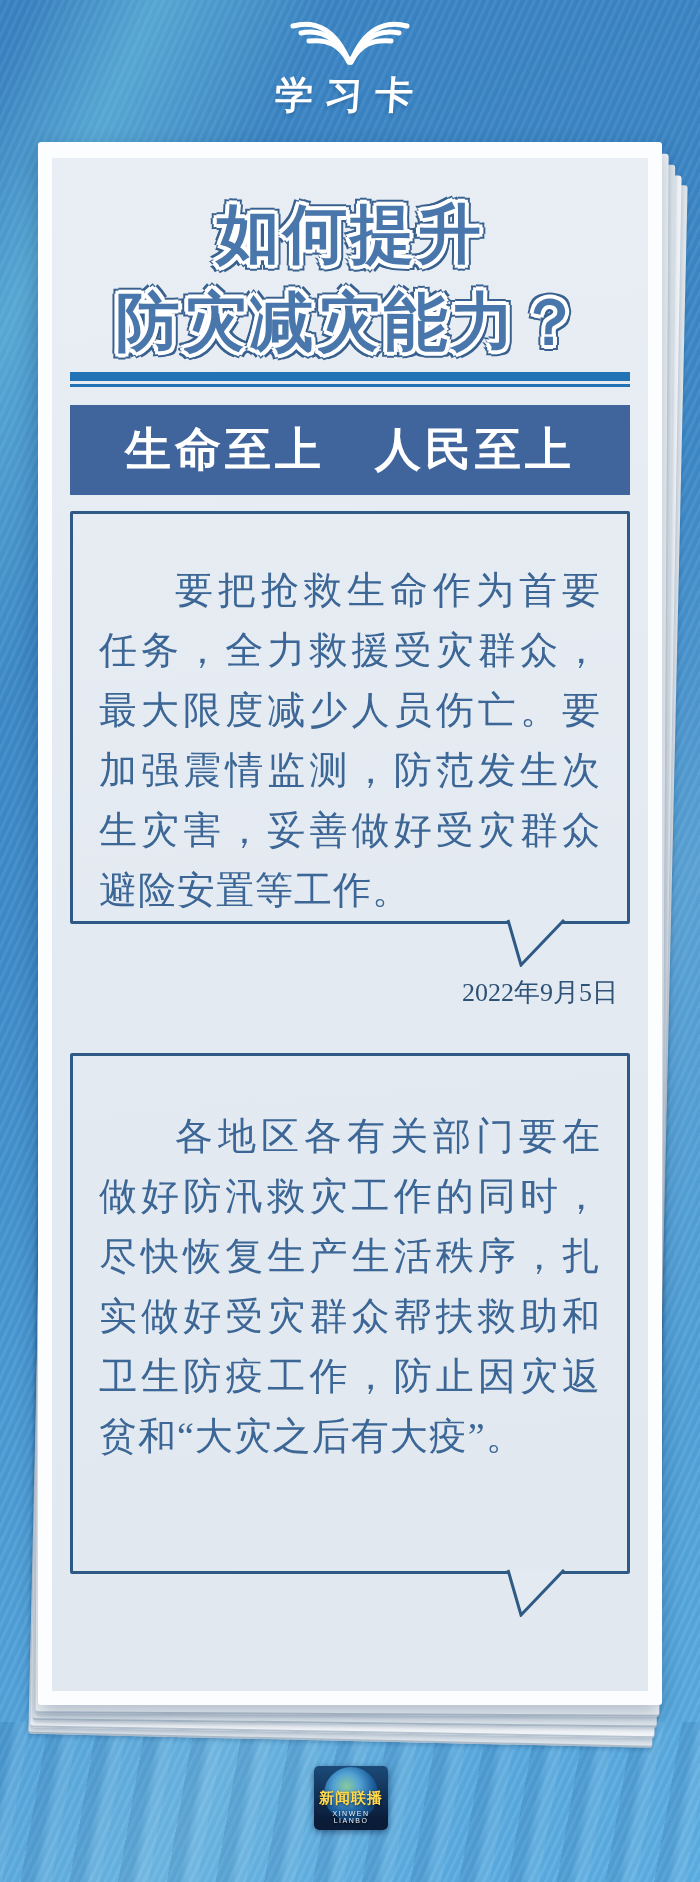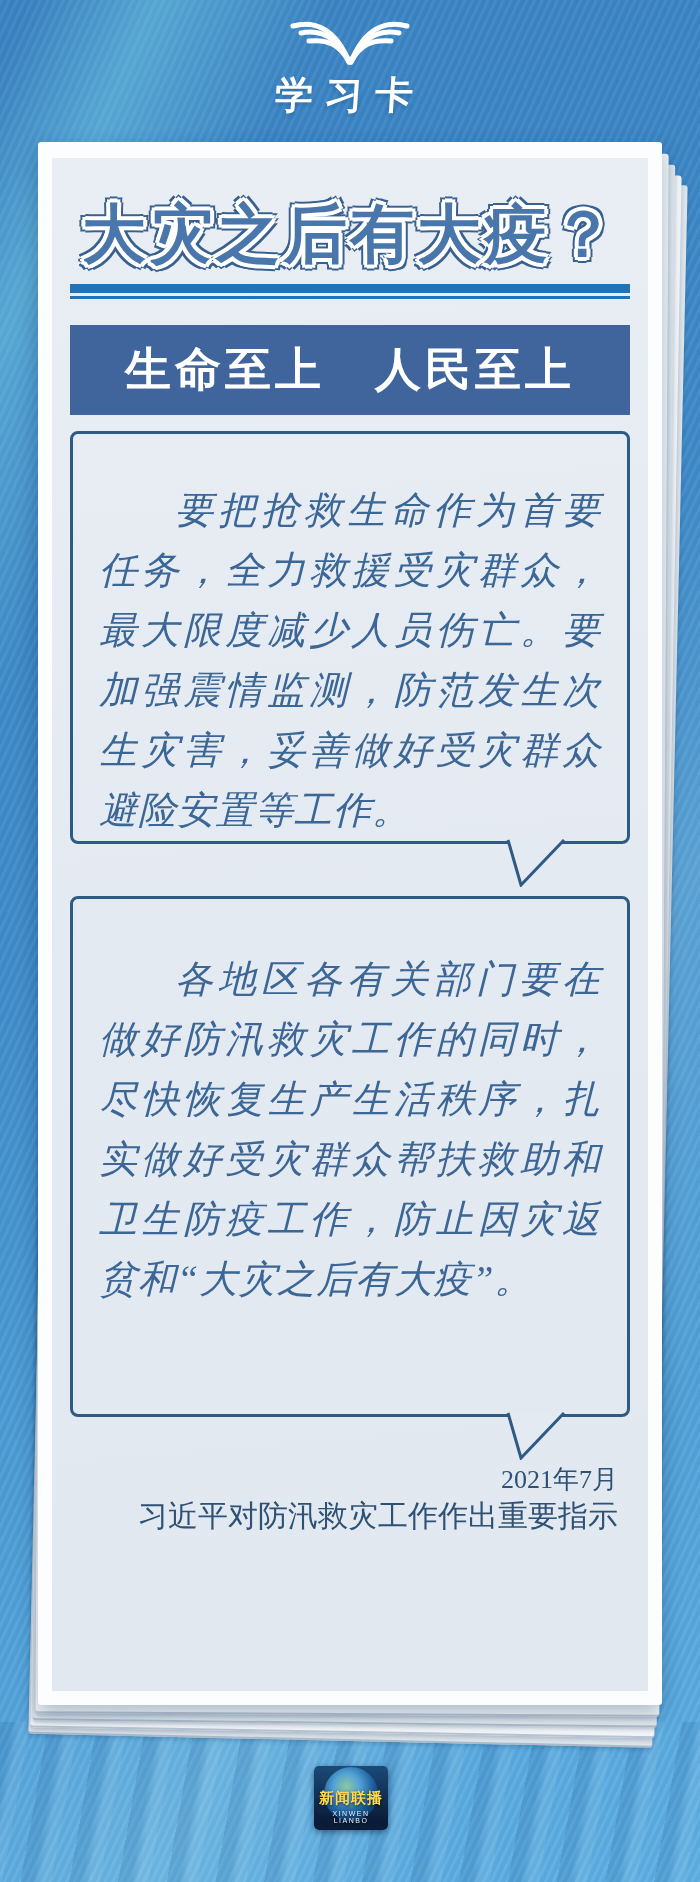--- a/index.html
+++ b/index.html
@@ -54,29 +54,29 @@
       -3px -3px 0 #fff,3px -3px 0 #fff,-3px 3px 0 #fff,3px 3px 0 #fff,
       -6px 0 0 #39618f,6px 0 0 #39618f,0 -6px 0 #39618f,0 6px 0 #39618f,
       -5px -5px 0 #39618f,5px -5px 0 #39618f,-5px 5px 0 #39618f,5px 5px 0 #39618f;
   }
 
   .rules{margin-top:6px;}
   .rule-thick{height:9px;background:#2173b5;}
   .rule-thin{height:3px;background:#2173b5;margin-top:3px;}
 
   .banner{
-    margin-top:26px;height:90px;background:#40659c;
+    margin-top:18px;height:90px;background:#40659c;
     display:flex;align-items:center;justify-content:center;
     color:#ffffff;font-family:"Liberation Serif",serif;font-weight:700;
     font-size:46px;letter-spacing:4px;
   }
 
   .qbox{
-    position:relative;margin-top:16px;border:3px solid #2f5a85;border-radius:8px;
-    padding:46px 26px 8px;box-sizing:border-box;height:413px;font-style:italic;
+    position:relative;margin-top:16px;border:3px solid #2f5a85;border-radius:2px;
+    padding:46px 26px 8px;box-sizing:border-box;height:413px;
   }
   .qbox.qbox2{margin-top:43px;height:521px;padding-top:50px;}
   .qbox p{
     margin:0;font-family:"Liberation Serif",serif;font-size:38px;line-height:60px;
     letter-spacing:1px;color:#3b6695;text-indent:76px;text-align:justify;
   }
   .tail{position:absolute;right:60px;bottom:-46px;width:62px;height:48px;}
 
   .attr{
     text-align:right;padding-right:12px;color:#2e5176;font-family:"Liberation Serif",serif;
@@ -130,48 +130,46 @@
 
   <div class="sheet s4"></div>
   <div class="sheet s3"></div>
   <div class="sheet s2"></div>
   <div class="sheet s1"></div>
 
   <div class="card">
     <div class="paper">
 
       <div class="title">
-        <div class="t-line">大灾之后有大疫？</div>
+        <div class="t-line">如何提升</div>
+        <div class="t-line">防灾减灾能力？</div>
       </div>
 
       <div class="rules">
         <div class="rule-thick"></div>
         <div class="rule-thin"></div>
       </div>
 
       <div class="banner">生命至上　人民至上</div>
 
       <div class="qbox">
         <p>要把抢救生命作为首要任务，全力救援受灾群众，最大限度减少人员伤亡。要加强震情监测，防范发生次生灾害，妥善做好受灾群众避险安置等工作。</p>
         <svg class="tail" width="62" height="48" viewBox="0 0 62 48">
           <path d="M3,1 L16,46 L59,1" fill="#e4eaf1" stroke="#2f5a85" stroke-width="3"></path>
         </svg>
       </div>
       <div class="attr attr1">
+        <div class="date">2022年9月5日</div>
       </div>
 
       <div class="qbox qbox2">
         <p>各地区各有关部门要在做好防汛救灾工作的同时，尽快恢复生产生活秩序，扎实做好受灾群众帮扶救助和卫生防疫工作，防止因灾返贫和“大灾之后有大疫”。</p>
         <svg class="tail" width="62" height="48" viewBox="0 0 62 48">
           <path d="M3,1 L16,46 L59,1" fill="#e4eaf1" stroke="#2f5a85" stroke-width="3"></path>
         </svg>
-      </div>
-      <div class="attr attr2">
-        <div class="date">2021年7月</div>
-        <div class="src">习近平对防汛救灾工作作出重要指示</div>
       </div>
 
     </div>
   </div>
 
   <div class="cctv-logo">
     <div class="globe"></div>
     <div class="logo-cn">新闻联播</div>
     <div class="logo-en">XINWEN LIANBO</div>
   </div>

